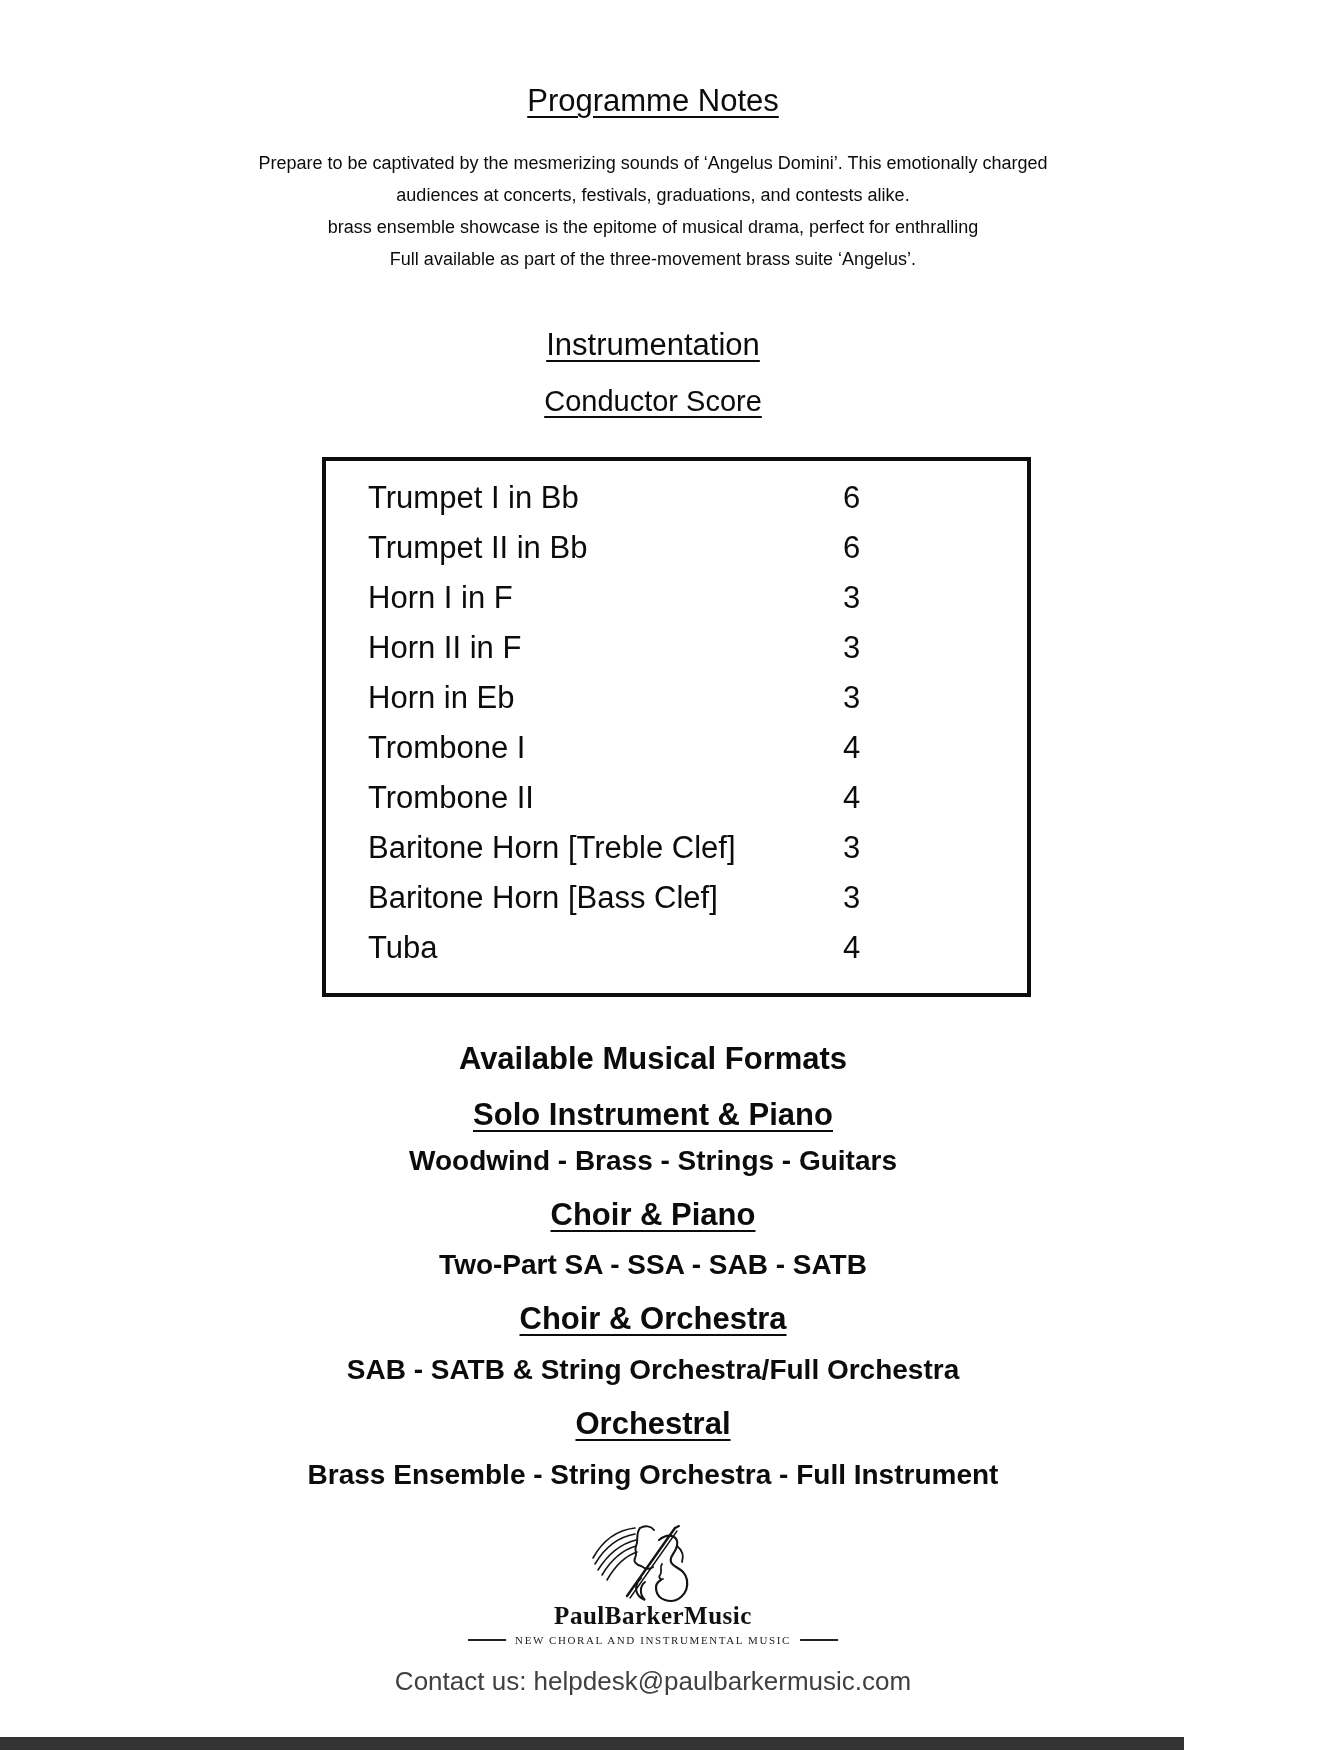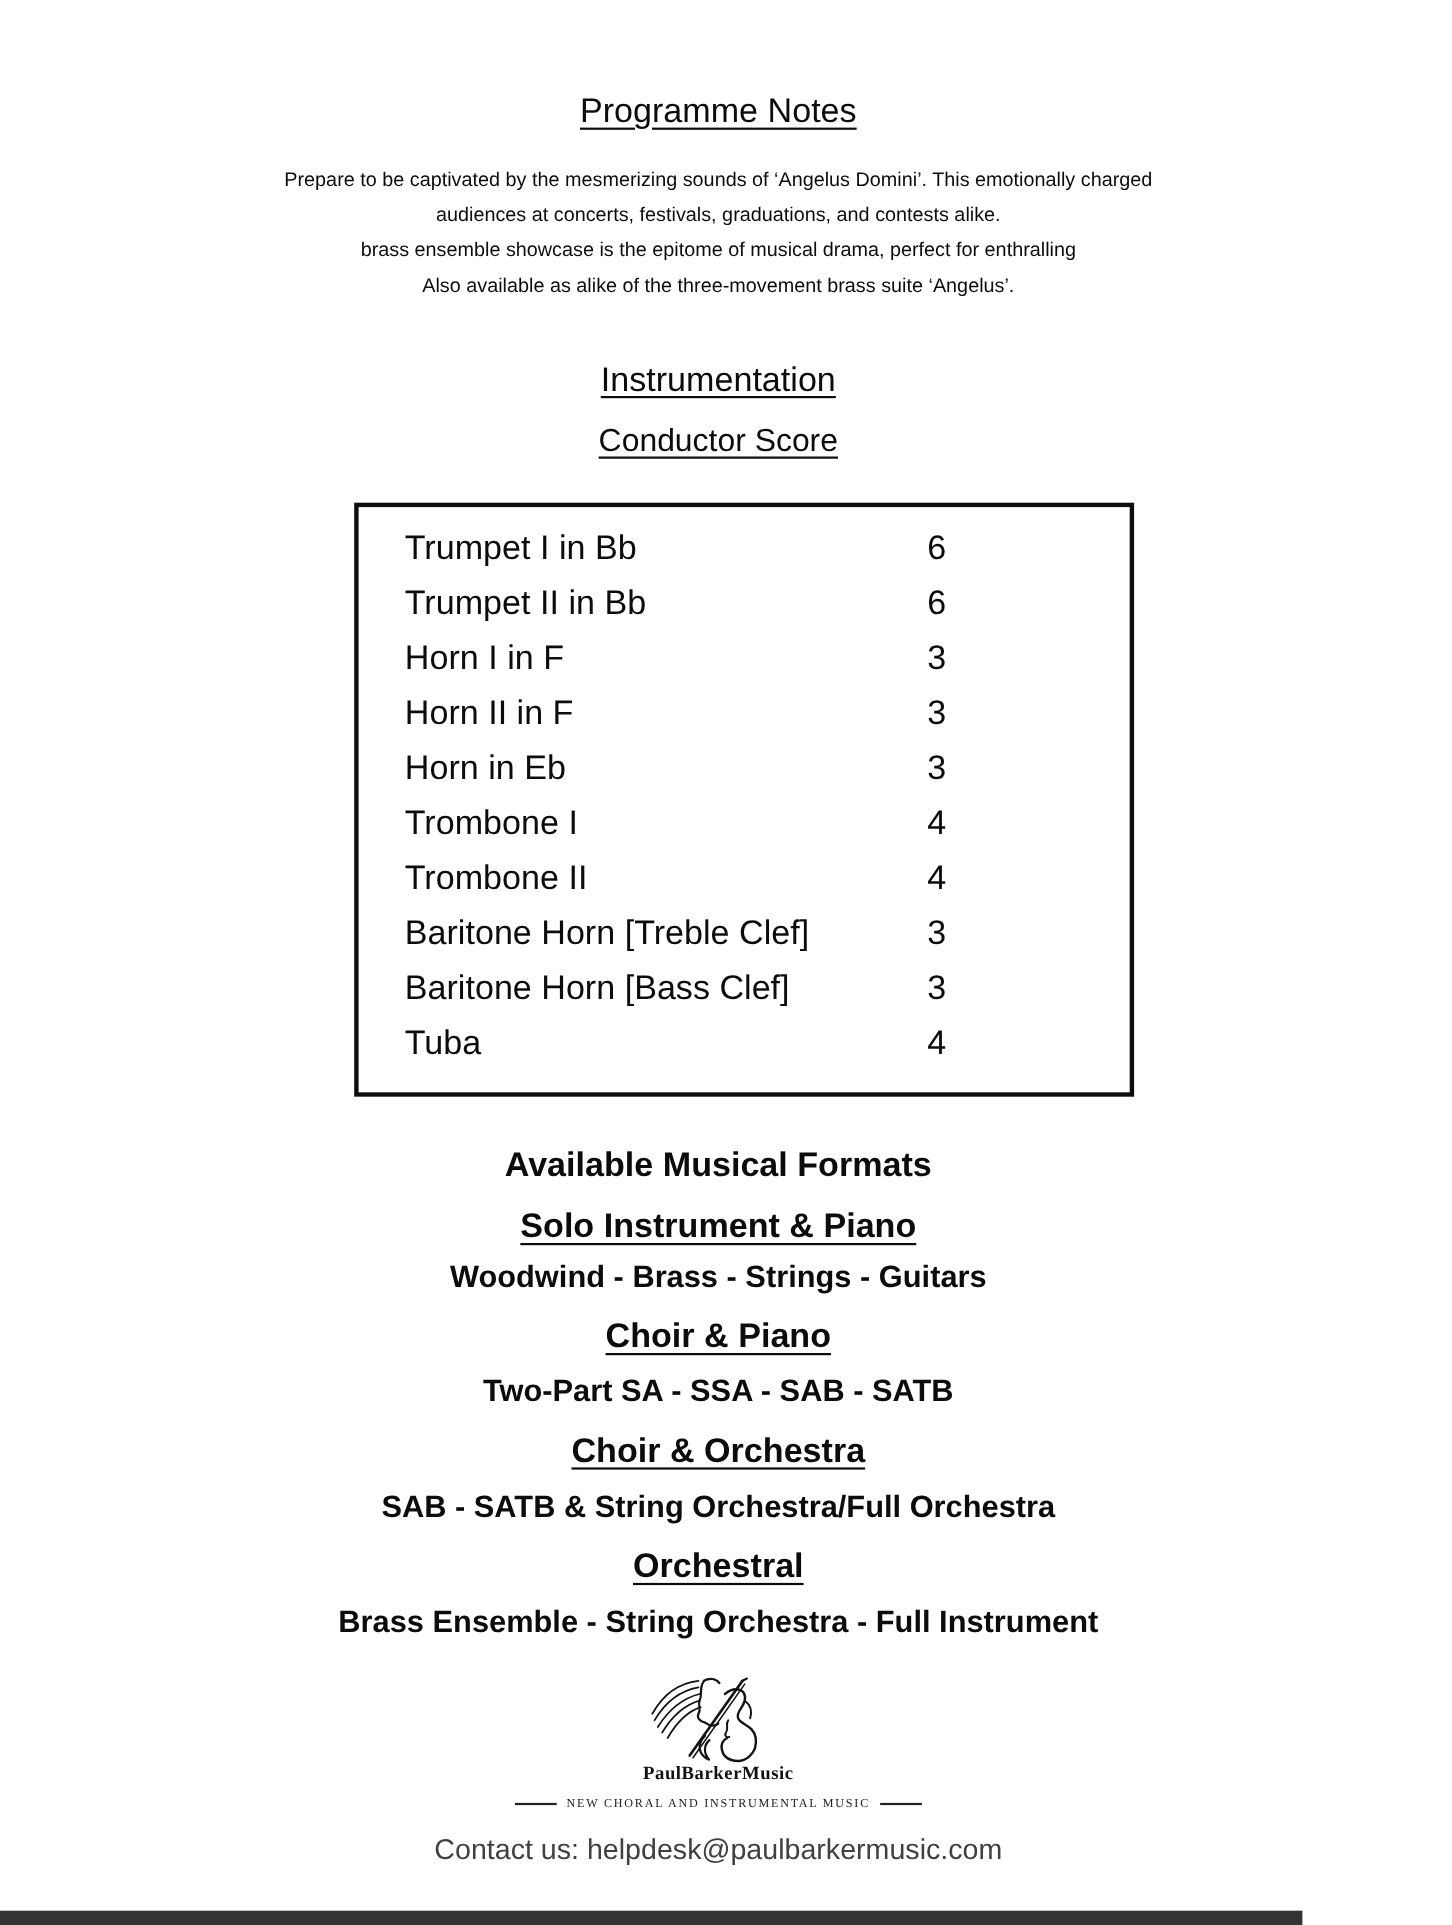--- a/index.html
+++ b/index.html
@@ -33,40 +33,40 @@
   .t-solo{top:1084px;margin-top:12px;}
   .t-wood{top:1144px;}
   .t-chpi{top:1196px;}
   .t-two{top:1248px;text-align:center;}
   .t-chor{top:1300px;}
   .t-sab{top:1353px;}
   .t-orch{top:1405px;}
   .t-brass{top:1458px;}
   .logo-art{position:absolute;left:583px;top:1520px;width:132px;height:90px;}
   .brand{top:1602px;font-family:"Liberation Serif", serif;font-weight:700;
-         font-size:17px;letter-spacing:.5px;color:#111;}
+         font-size:25px;letter-spacing:.5px;color:#111;}
   .tagline{top:1634px;display:flex;align-items:center;gap:9px;
            font-family:"Liberation Serif", serif;font-size:11px;
            letter-spacing:1.6px;color:#222;}
   .tagline .rule{width:38px;height:2px;background:#222;}
   .contact{top:1666px;font-size:26px;color:#404040;}
   .bottombar{position:absolute;left:0;top:1737px;width:1320px;height:13px;}
 </style>
 </head>
 <body>
 
 <div class="page">
 
   <div class="c u title">Programme Notes</div>
 
   <div class="para">
     <div>Prepare to be captivated by the mesmerizing sounds of ‘Angelus Domini’. This emotionally charged</div>
     <div>audiences at concerts, festivals, graduations, and contests alike.</div>
     <div>brass ensemble showcase is the epitome of musical drama, perfect for enthralling</div>
-    <div>Also available as alike of the three-movement brass suite ‘Angelus’.</div>
+    <div>Full available as part of the three-movement brass suite ‘Angelus’.</div>
   </div>
 
   <div class="c u h-instr">Instrumentation</div>
   <div class="c u h-cond">Conductor Score</div>
 
   <div class="scorebox">
     <div class="row">
       <span class="nm">Trumpet I in Bb</span>
       <span class="ct">6</span>
     </div>

